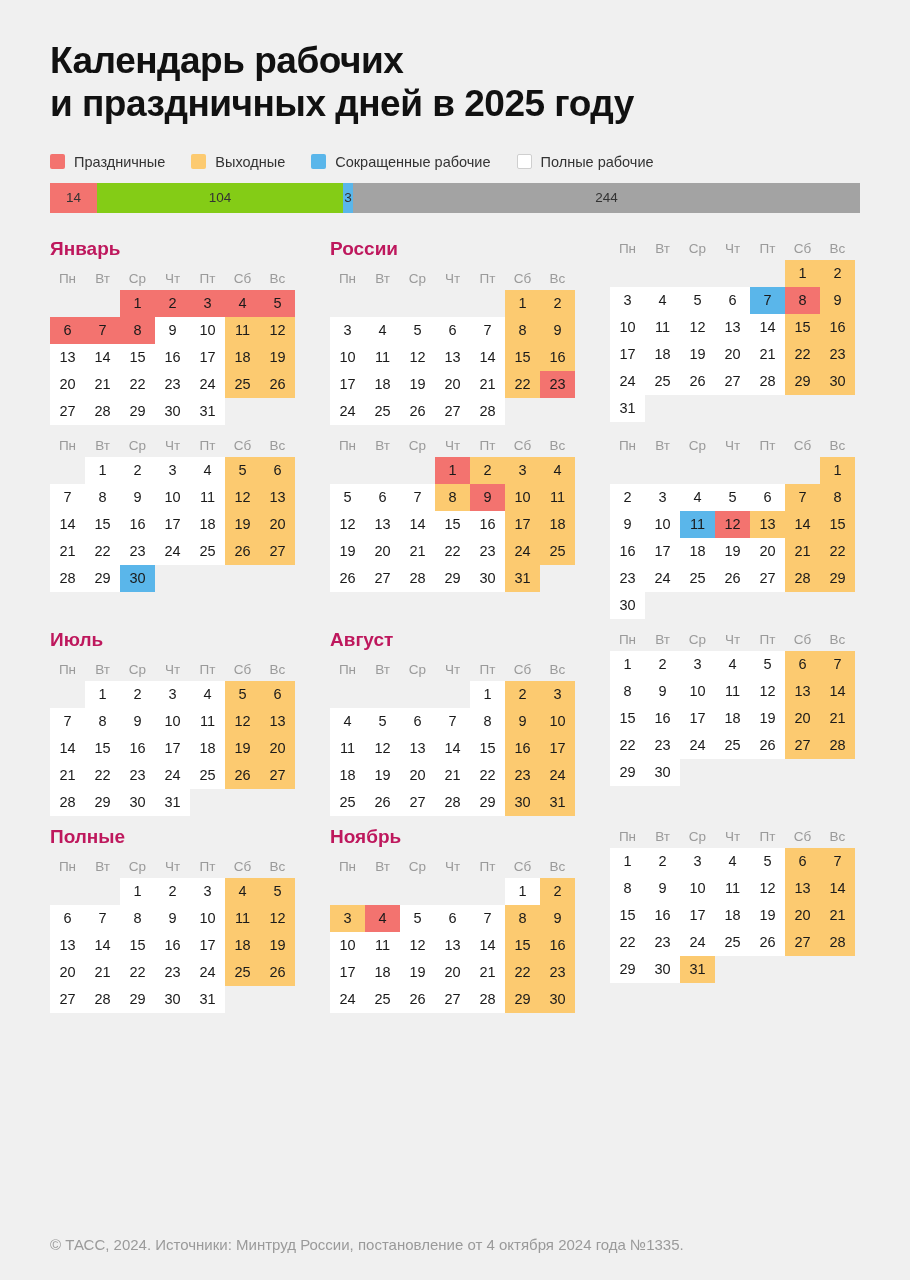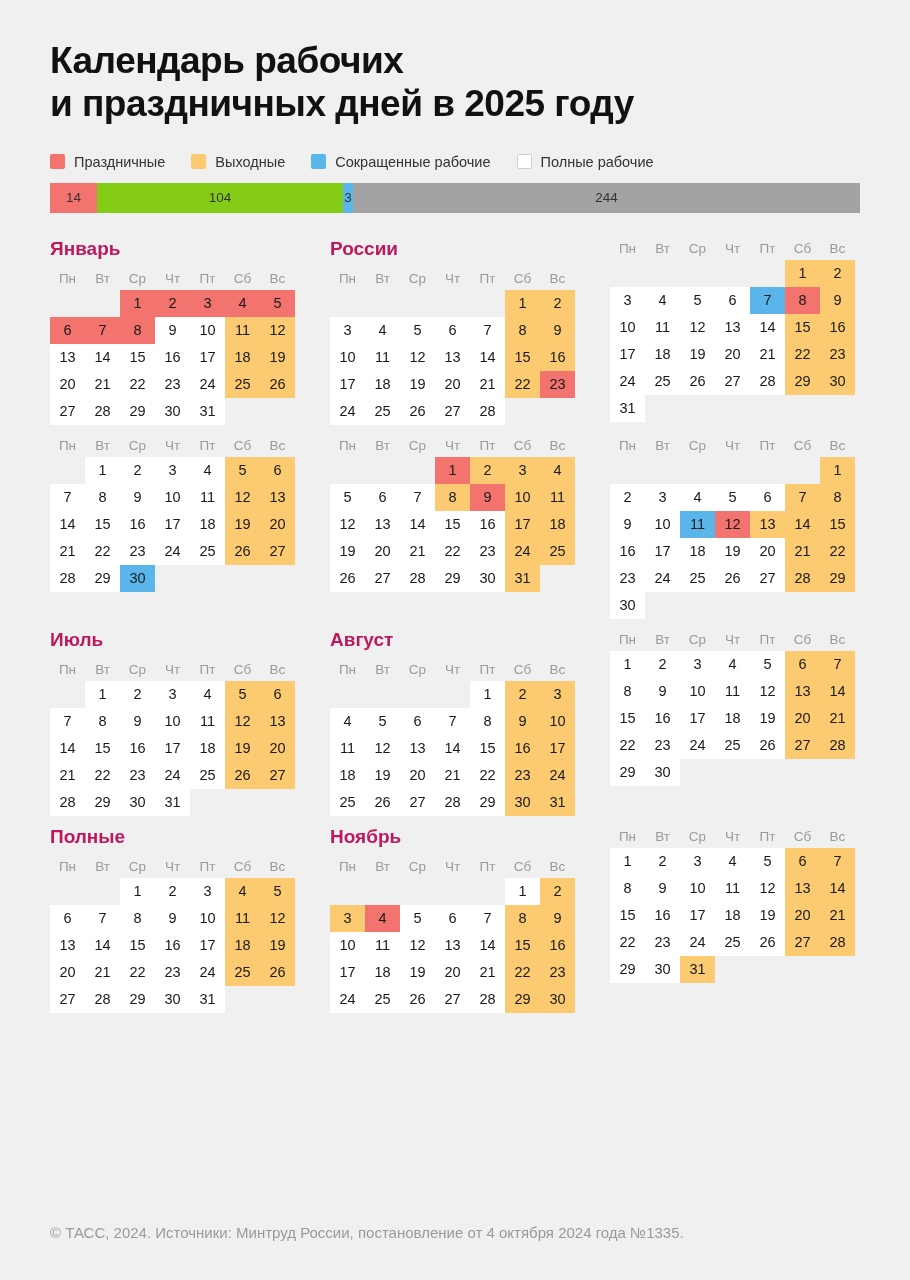--- a/index.html
+++ b/index.html
@@ -118,21 +118,21 @@
   }
   .day.holiday { background: #f3736f; }
   .day.weekend { background: #fcca70; }
   .day.short   { background: #5ab6ea; }
   .day.work    { background: #ffffff; }
   .month-rows { }
   
   .footer {
     position: absolute;
     left: 50px;
-    bottom: 36px;
+    bottom: 24px;
     width: 800px;
     font-size: 15px;
     line-height: 1.45;
     color: #9a9a9a;
   }
 </style>
 </head>
 <body>
 
 <div class="page">

